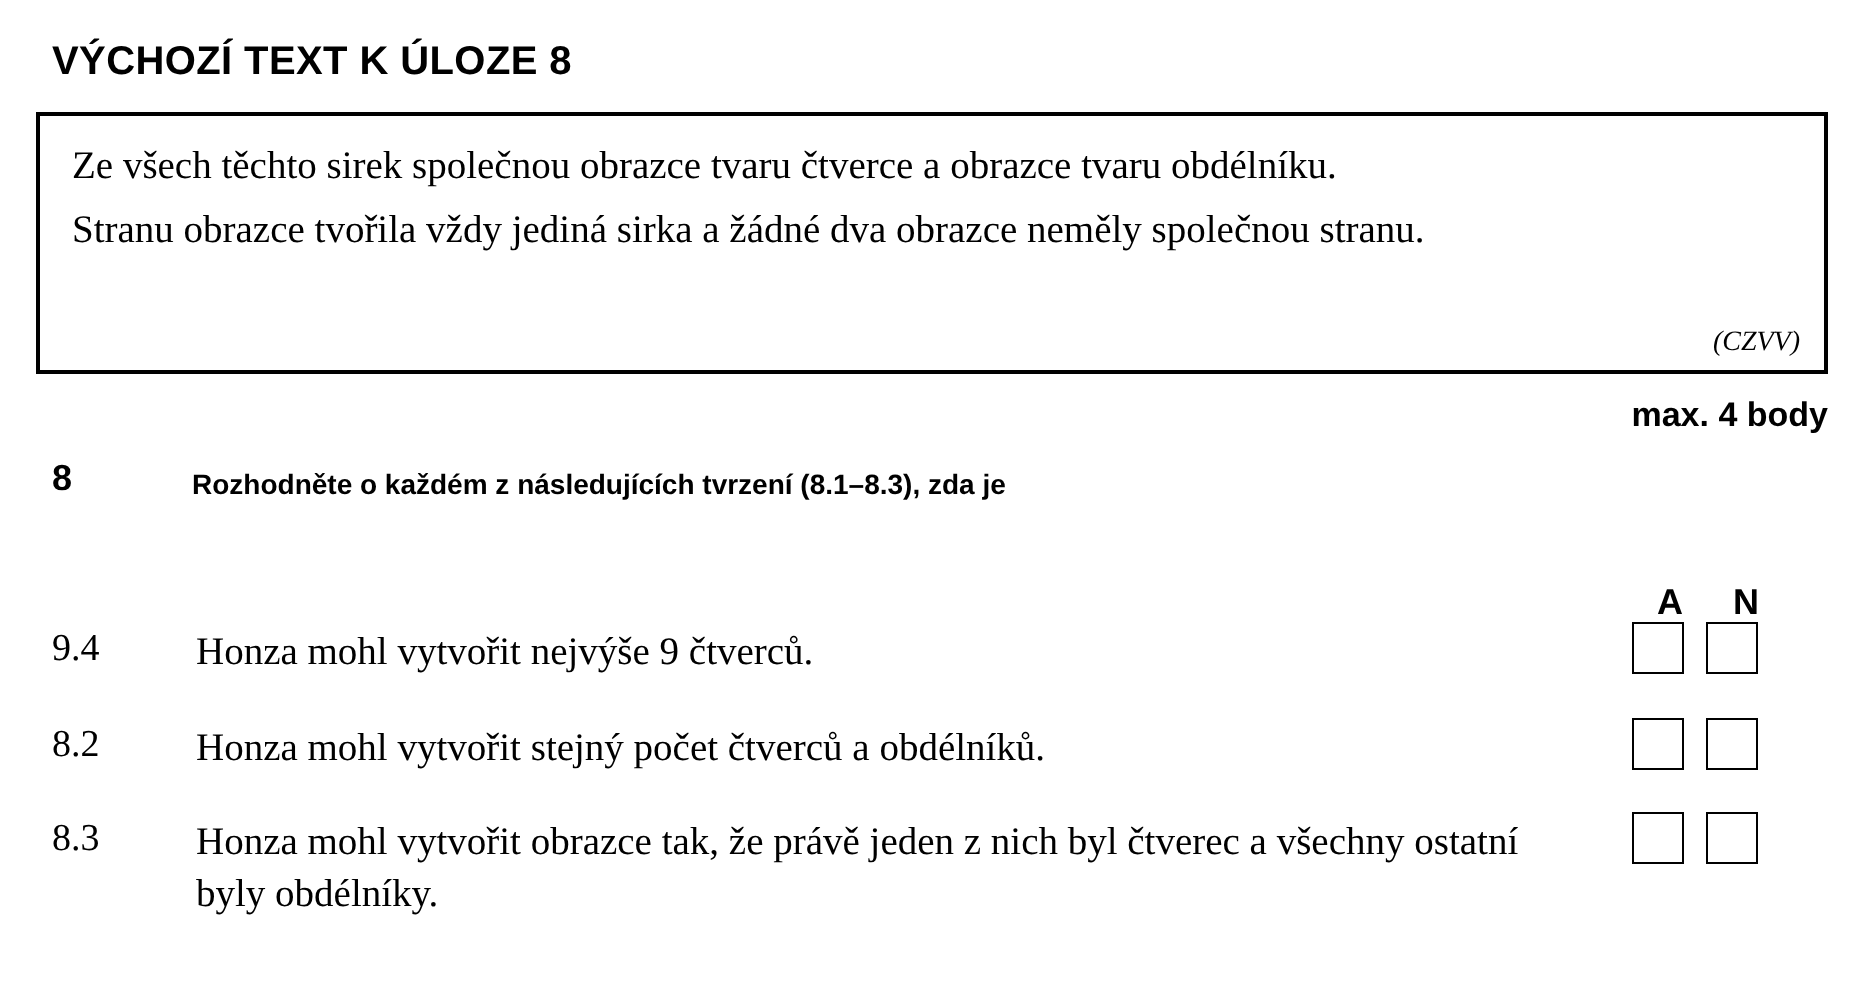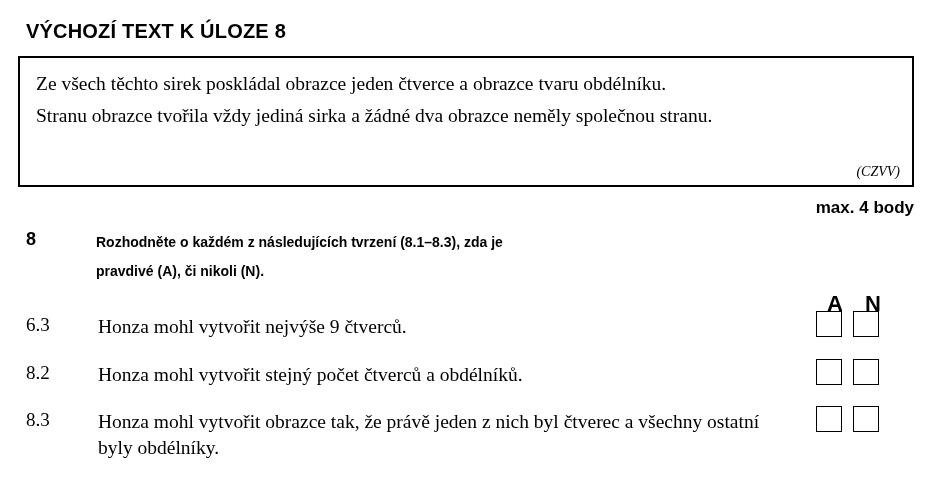--- a/index.html
+++ b/index.html
@@ -88,21 +88,21 @@
   .task-prompt .line2 {
     display: block;
   }
   .column-headers {
     position: absolute;
     left: 816px;
     top: 291px;
     width: 80px;
     font-family: "Liberation Sans", sans-serif;
     font-weight: bold;
-    font-size: 22px;
+    font-size: 18px;
   }
   .column-headers span {
     display: inline-block;
     width: 38px;
     text-align: center;
   }
   .statement {
     position: absolute;
     left: 26px;
     width: 890px;
@@ -145,41 +145,40 @@
 </style>
 </head>
 <body>
 
 <div class="page">
 
   <div class="heading">VÝCHOZÍ TEXT K ÚLOZE 8</div>
 
   <div class="stimulus-box">
     <div class="stimulus-lines">
-      <p>Ze všech těchto sirek poskládal obrazce jeden čtverce a obrazce tvaru obdélníku.</p>
+      <p>Ze všech těchto sirek společnou obrazce tvaru čtverce a obrazce tvaru obdélníku.</p>
       <p>Stranu obrazce tvořila vždy jediná sirka a žádné dva obrazce neměly společnou stranu.</p>
     </div>
     <div class="source">(CZVV)</div>
   </div>
 
   <div class="max-points">max. 4 body</div>
 
   <div class="task-number">8</div>
 
   <div class="task-prompt">
     <span class="line1">Rozhodněte o každém z následujících tvrzení (8.1–8.3), zda je</span>
-    <span class="line2">pravdivé (A), či nikoli (N).</span>
   </div>
 
   <div class="column-headers">
     <span>A</span><span>N</span>
   </div>
 
   <div class="statement s1">
-    <div class="num">6.3</div>
+    <div class="num">9.4</div>
     <div class="text">Honza mohl vytvořit nejvýše 9 čtverců.</div>
     <div class="answer-boxes">
       <span class="abox"></span><span class="abox"></span>
     </div>
   </div>
 
   <div class="statement s2">
     <div class="num">8.2</div>
     <div class="text">Honza mohl vytvořit stejný počet čtverců a obdélníků.</div>
     <div class="answer-boxes">

